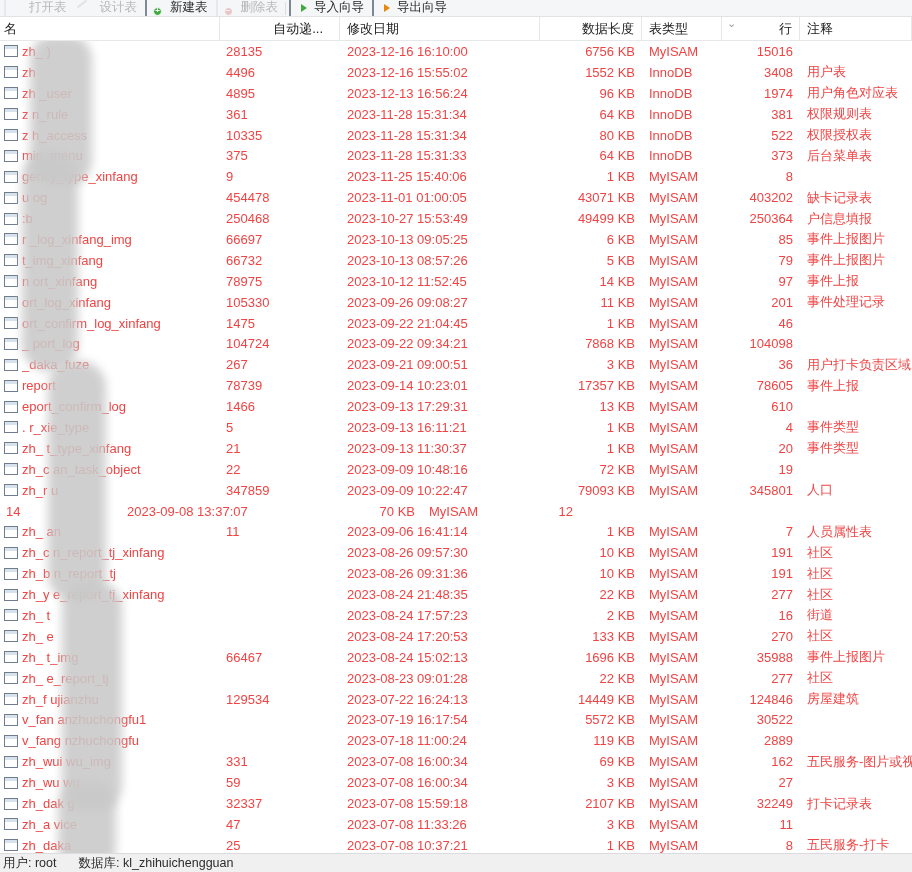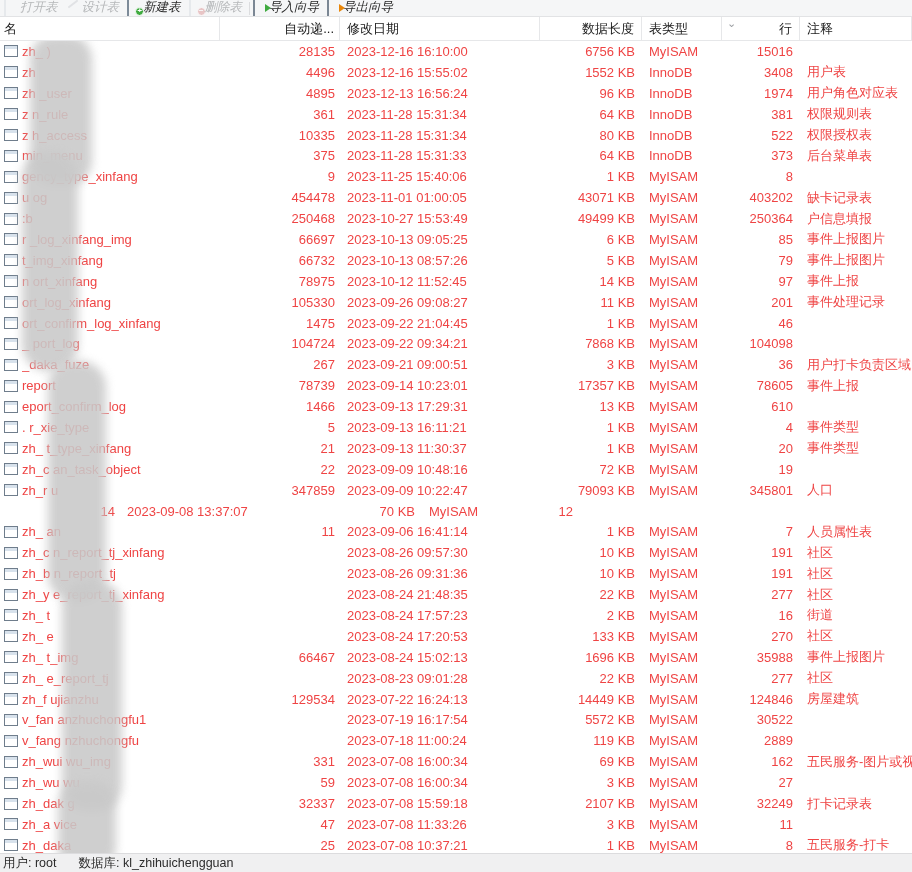--- a/index.html
+++ b/index.html
@@ -28,28 +28,27 @@
     align-items: flex-end;
     background: #f5f6f7;
     border-bottom: 1px solid #e2e3e5;
     padding-left: 2px;
     overflow: hidden;
     position: relative;
   }
   .tb-item {
     display: flex;
     align-items: center;
-    gap: 1px;
+    gap: 10px;
     padding: 0 6px 0 2px;
     height: 17px;
     font-size: 12.5px;
     color: #2a2a2a;
     white-space: nowrap;
     cursor: default;
-    font-style: italic;
   }
   .tb-item.disabled { color: #b6b8ba; }
   .tb-item.disabled .tb-ico { opacity: .45; }
   .tb-sep {
     width: 1px; height: 13px; background: #dcdddf; margin: 0 1px;
     align-self: center;
   }
   .tb-ico { width: 15px; height: 14px; position: relative; flex: 0 0 15px; }
 
   
@@ -142,21 +141,21 @@
   .row {
     height: 20.9px;
     display: flex;
     align-items: center;
     font-size: 13px;
     color: #ef4444;
     white-space: nowrap;
   }
   .cell { overflow: hidden; white-space: nowrap; padding: 0 6px; }
   .c-name { width: 220px; display: flex; align-items: center; gap: 4px; padding-left: 4px; }
-  .c-auto { width: 120px; text-align: right; padding-right: 5px; }
+  .c-auto { width: 120px; text-align: left; padding-right: 16px; }
   .c-date { width: 200px; padding-left: 7px; }
   .c-len  { width: 102px; text-align: right; padding-right: 7px; }
   .c-type { width: 80px; padding-left: 7px; }
   .c-rows { width: 78px; text-align: right; padding-right: 7px; }
   .c-note { width: 112px; padding-left: 7px; }
 
   .row-ico {
     width: 14px; height: 12px; flex: 0 0 14px;
     border: 1px solid #6f7d8c;
     background:

